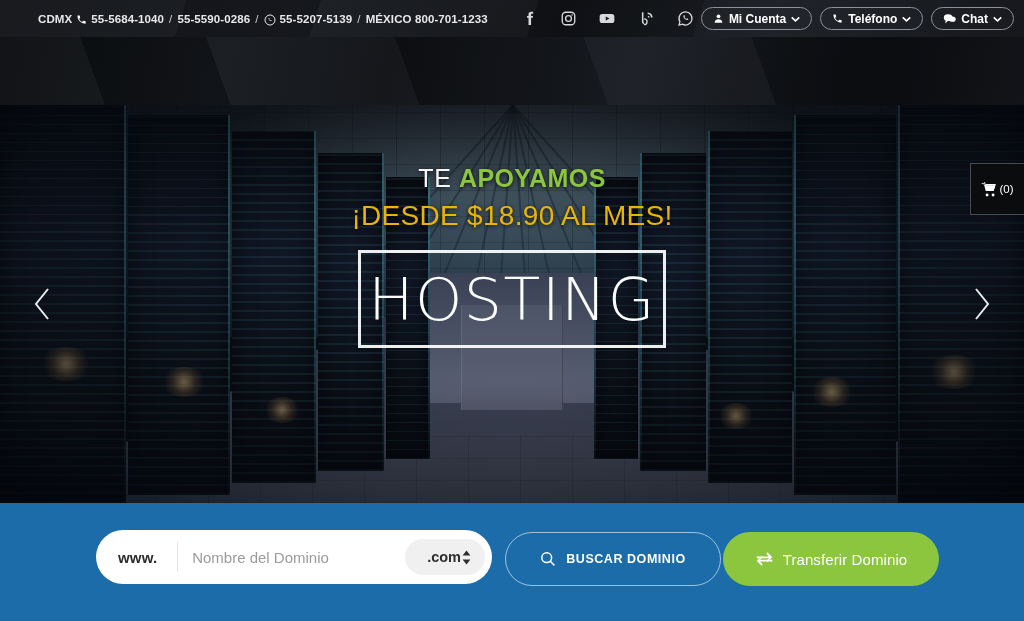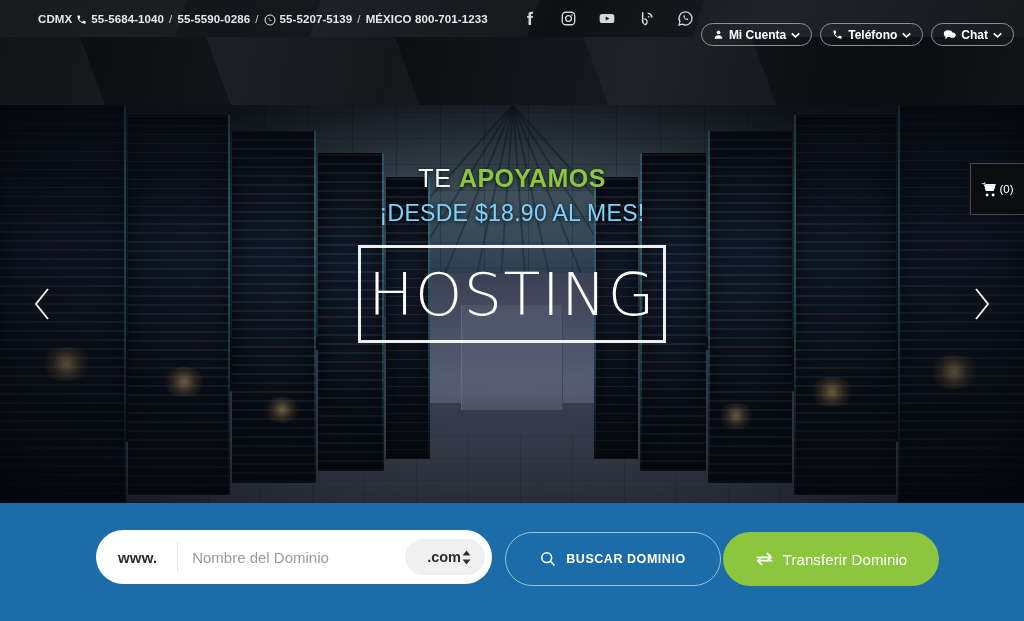--- a/index.html
+++ b/index.html
@@ -36,21 +36,21 @@
     position: absolute; left: 520px; top: 0; height: 37px;
     display: flex; align-items: center; gap: 21px; z-index: 2;
   }
   .tb-social a {
     display: inline-flex; align-items: center; justify-content: center;
     width: 18px; height: 18px; color: #d6d8db; text-decoration: none;
   }
   .tb-social svg { display: block; }
 
   .tb-buttons {
-    position: absolute; right: 10px; top: 16px; height: 37px;
+    position: absolute; right: 10px; top: 0; height: 37px;
     display: flex; align-items: center; gap: 8px; z-index: 2;
   }
   .pillbtn {
     display: inline-flex; align-items: center; gap: 5px;
     height: 23px; padding: 0 11px;
     border: 1px solid #8d9197; border-radius: 13px;
     background: rgba(255,255,255,.015);
     color: #fff; font-size: 12px; font-weight: bold; white-space: nowrap;
     cursor: pointer;
   }
@@ -180,21 +180,21 @@
   .hero-content {
     position: absolute; inset: 0; z-index: 6;
     display: flex; flex-direction: column; align-items: center;
   }
   .hero-l1 {
     margin-top: 59px; font-size: 25px; letter-spacing: .6px;
     color: #f4f6f7; font-weight: normal; text-shadow: 0 1px 4px rgba(0,0,0,.75);
   }
   .hero-l1 b { color: #8cc63e; font-weight: bold; letter-spacing: .4px; }
   .hero-l2 {
-    margin-top: 7px; font-size: 23px; color: #7dd3fc; font-weight: normal;
+    margin-top: 7px; font-size: 28px; color: #eab308; font-weight: normal;
     letter-spacing: .3px; text-shadow: 0 1px 4px rgba(0,0,0,.75);
   }
   .hero-box {
     margin-top: 18px; width: 308px; height: 98px;
     border: 3px solid rgba(255,255,255,.93);
     display: flex; align-items: center; justify-content: center;
   }
   .hero-box span {
     font-family: "DejaVu Sans", sans-serif;
     font-size: 59px; font-weight: 100; color: #fbfcfc;

